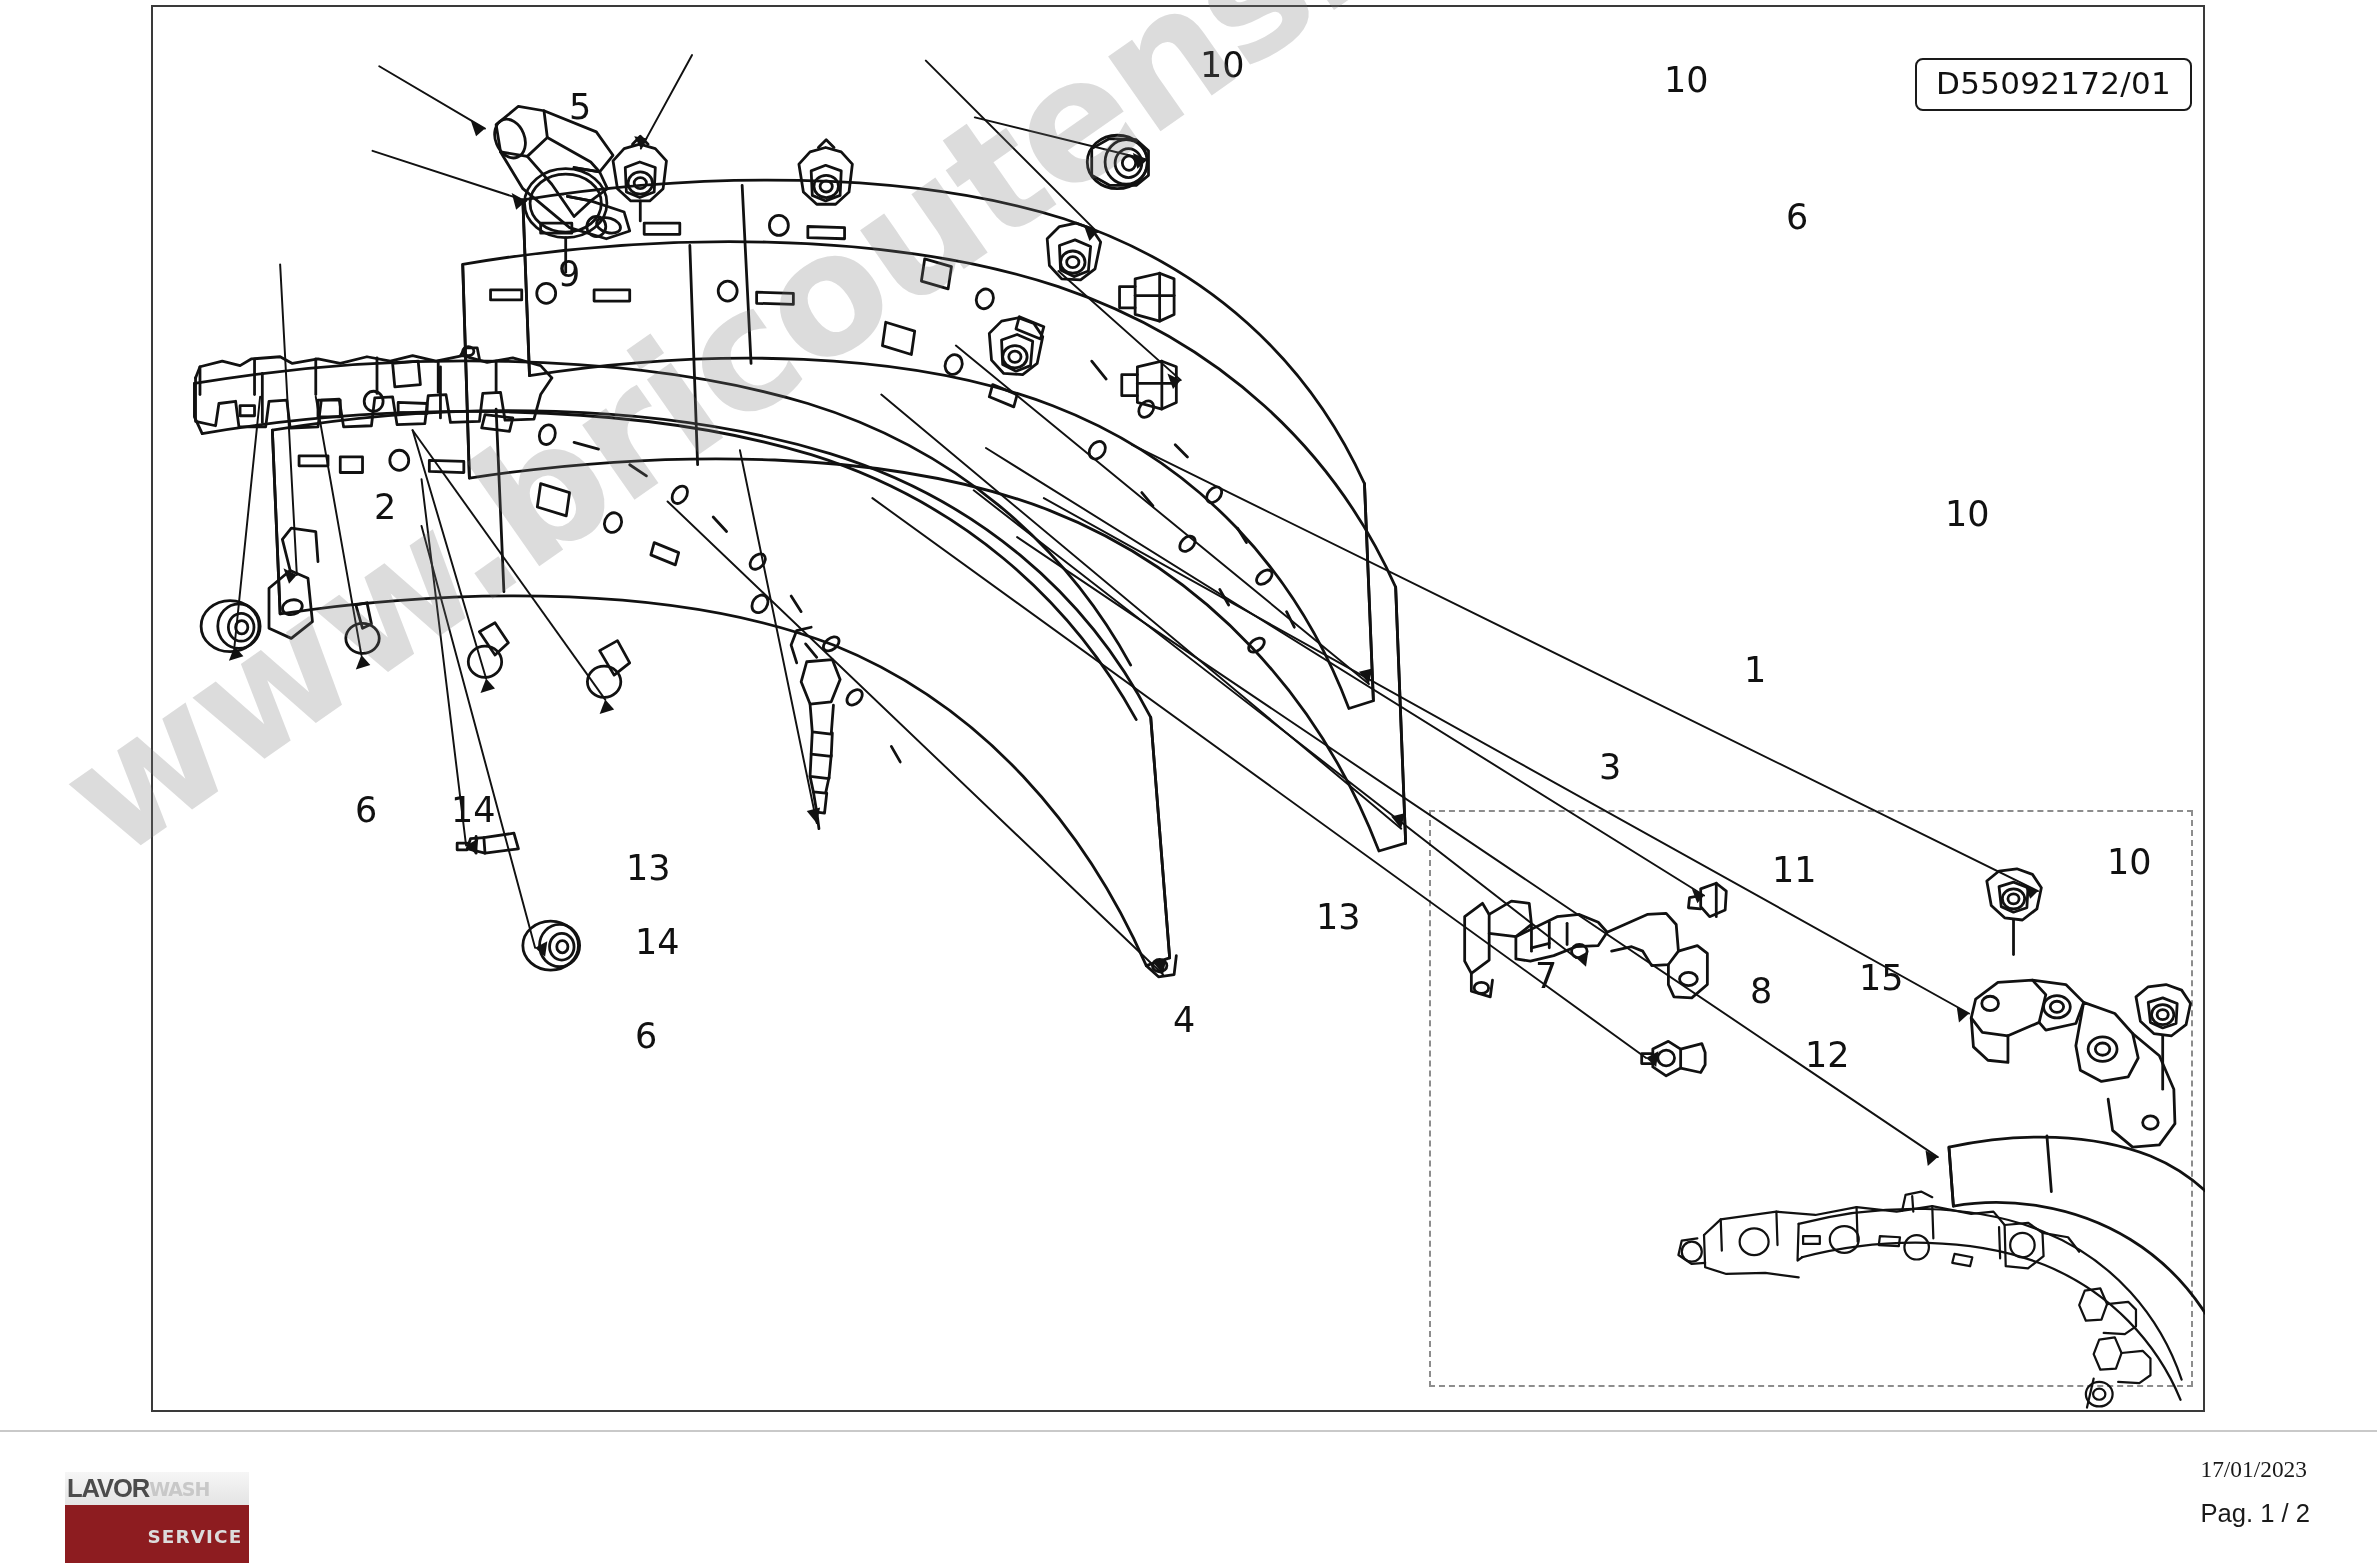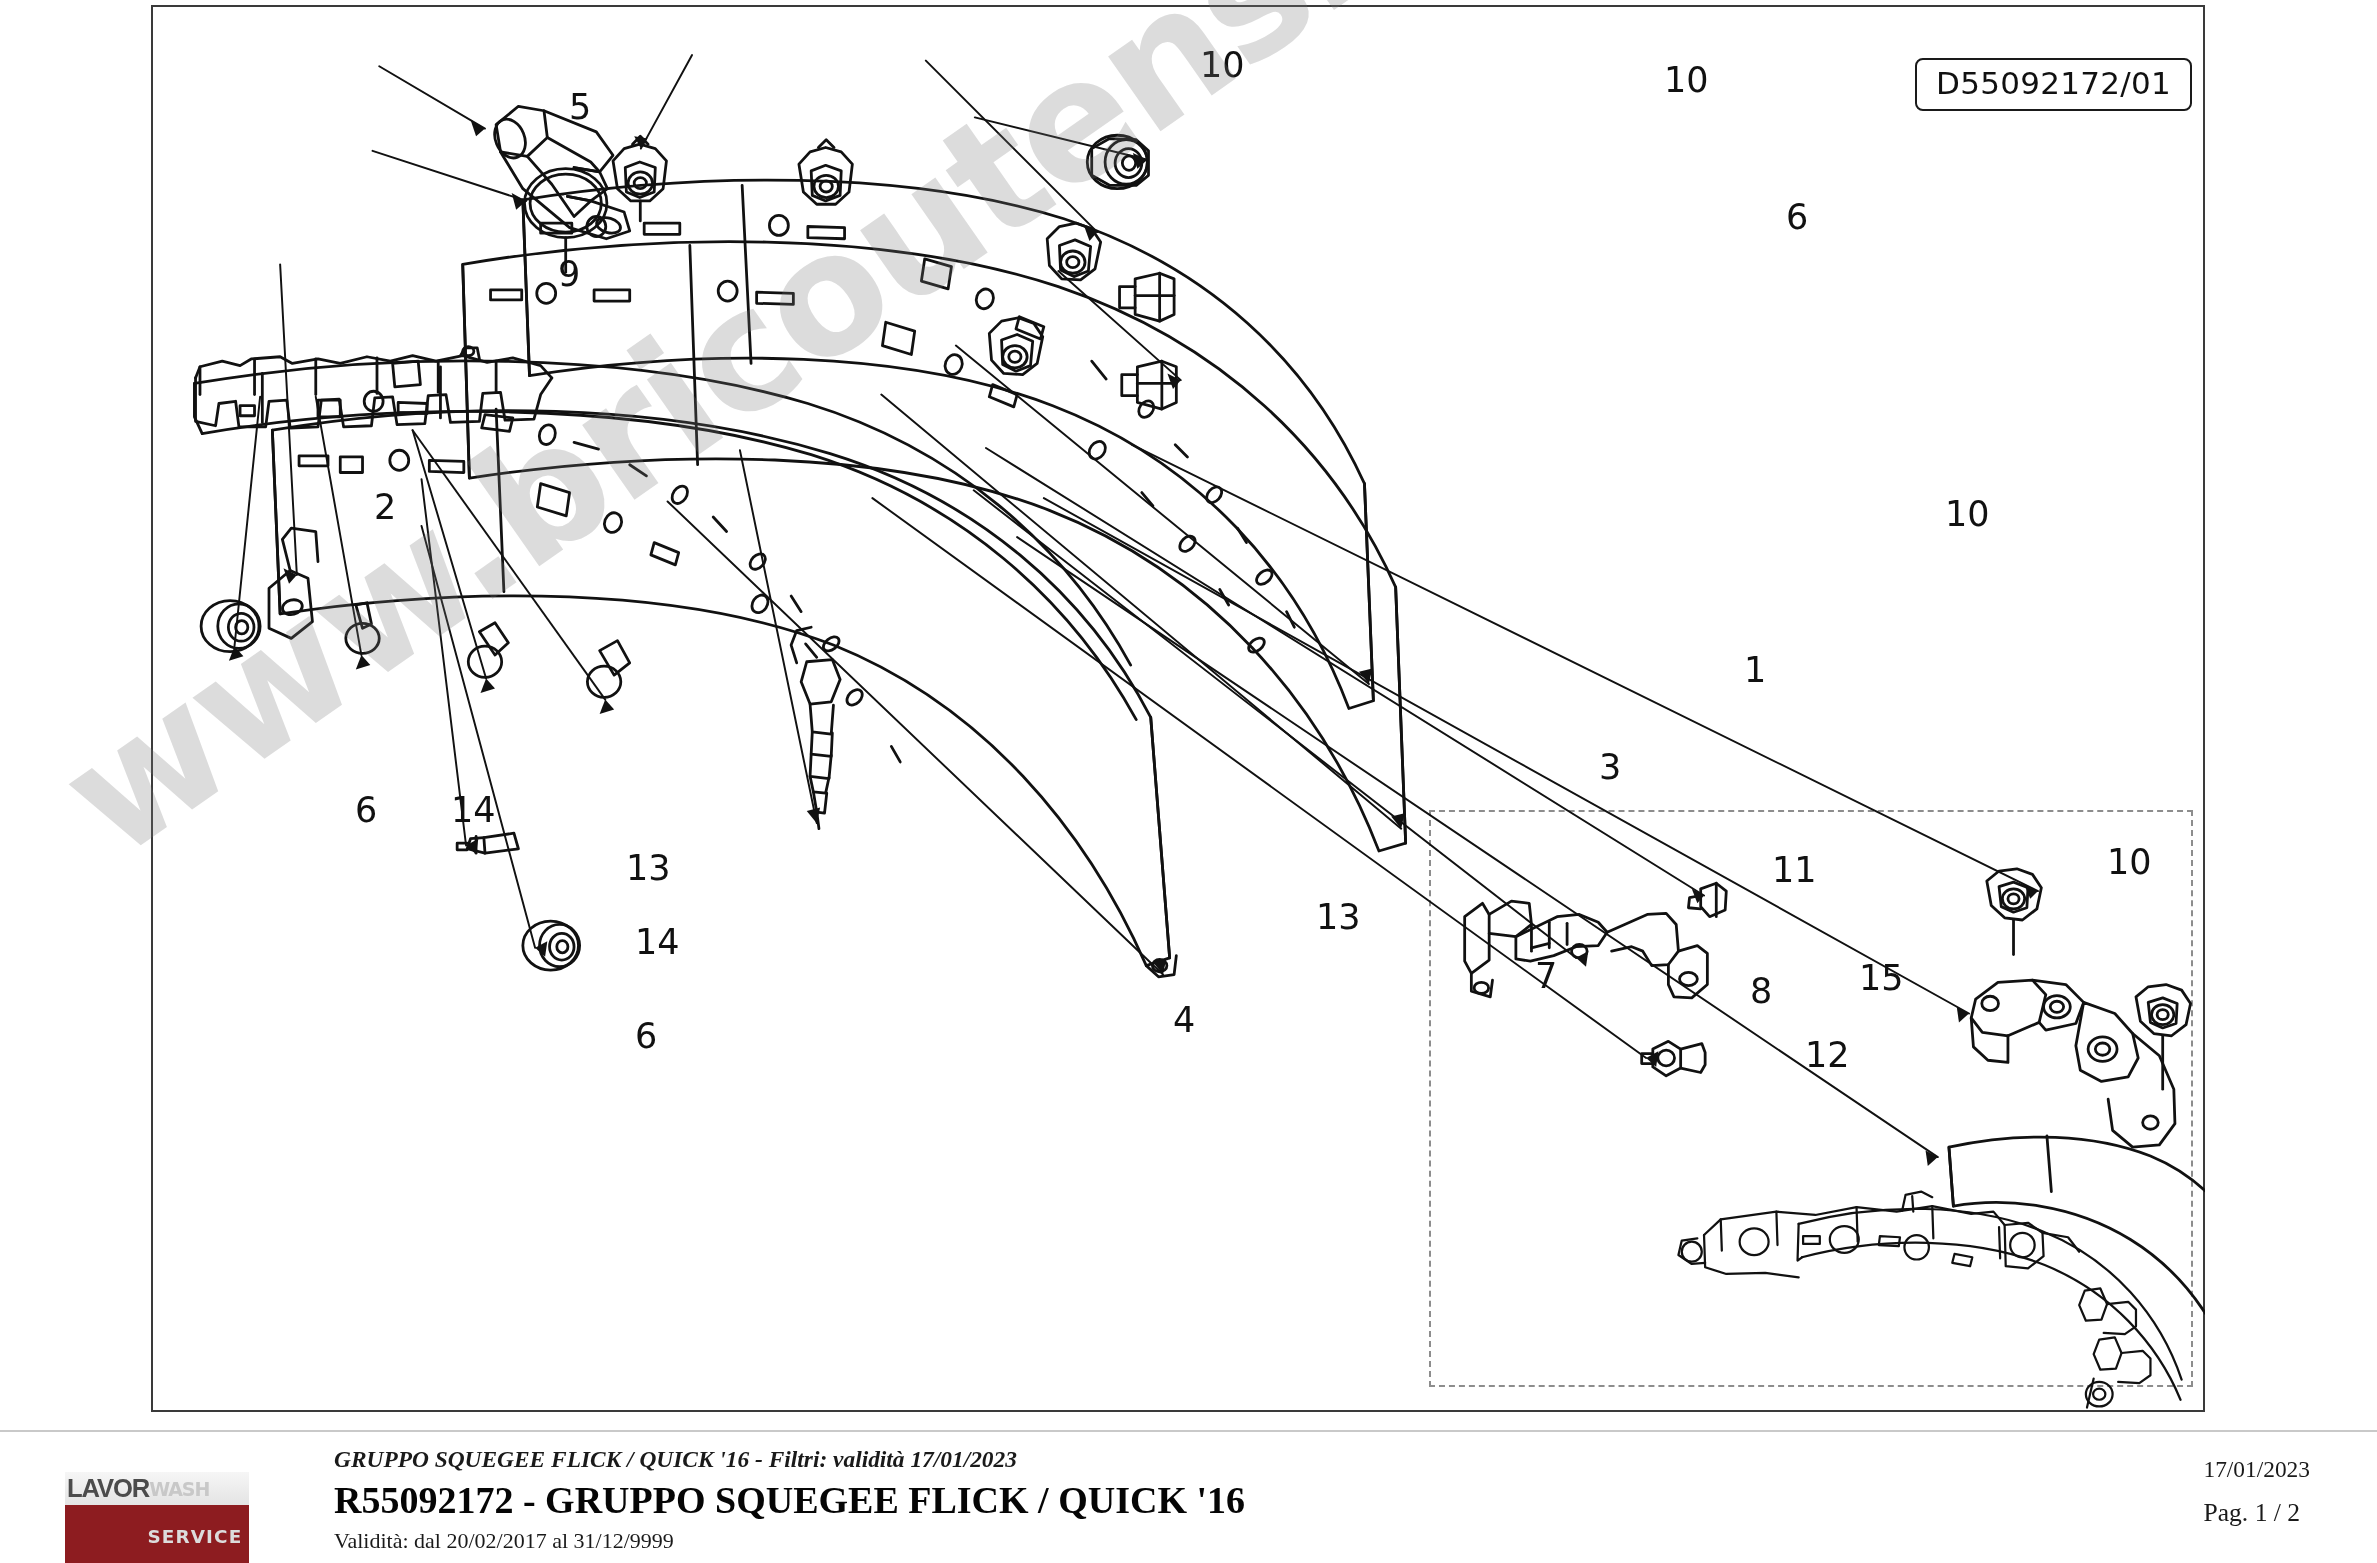--- a/index.html
+++ b/index.html
@@ -130,21 +130,21 @@
     line-height:1.2;margin-top:4.5px;
   }
   #footer-right{
     position:absolute;right:67px;top:43px;text-align:left;
   }
   #footer-date{
     font-family:"Liberation Serif", serif;
     font-weight:400;font-size:23.4px;color:#1a1a1a;line-height:1.2;
   }
   #footer-page{
-    font-family:Liberation Serif, serif;
+    font-family:Liberation Sans, sans-serif;
     font-weight:400;font-size:25.6px;color:#1a1a1a;line-height:1.2;margin-top:14.5px;
   }
 </style>
 </head>
 <body>
 
 <div id="watermark">
   <div class="wm-text">www.bricoutensili.com</div>
 </div>
 
@@ -642,24 +642,19 @@
   <div id="logo">
     <div class="logo-top">
       <span class="logo-lavor">LAVOR</span>
         <span class="logo-wash">WASH</span>
     </div>
     <div class="logo-bottom">
       <span class="logo-service">SERVICE</span>
     </div>
   </div>
 
-  <div id="footer-center">
-    <div id="footer-sub">GRUPPO SQUEGEE FLICK / QUICK '16 - Filtri: validità 17/01/2023</div>
-    <div id="footer-title">R55092172 - GRUPPO SQUEGEE FLICK / QUICK '16</div>
-    <div id="footer-valid">Validità: dal 20/02/2017 al 31/12/9999</div>
-  </div>
 
   <div id="footer-right">
     <div id="footer-date">17/01/2023</div>
     <div id="footer-page">Pag. 1 / 2</div>
   </div>
 </div>
 
 
 </body></html>

